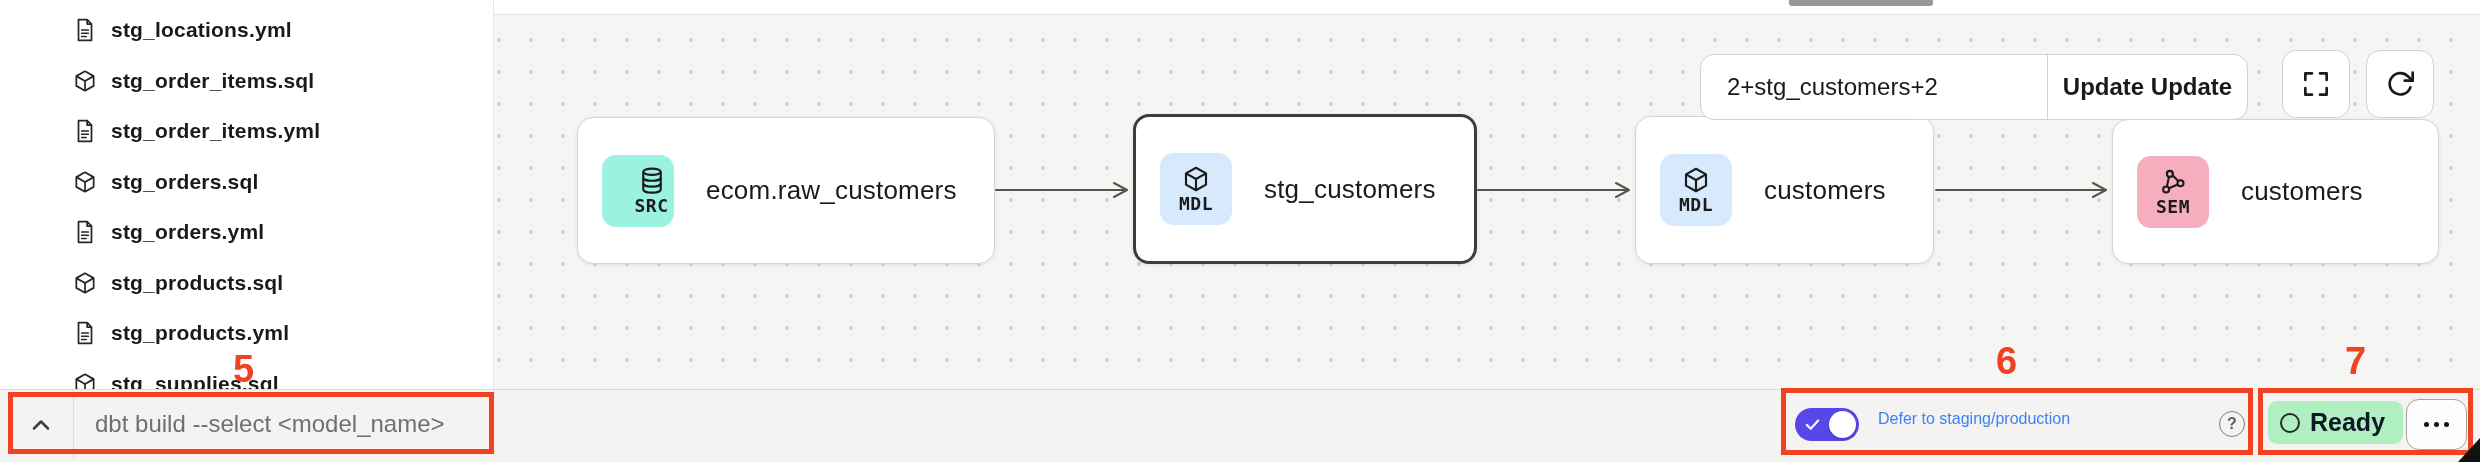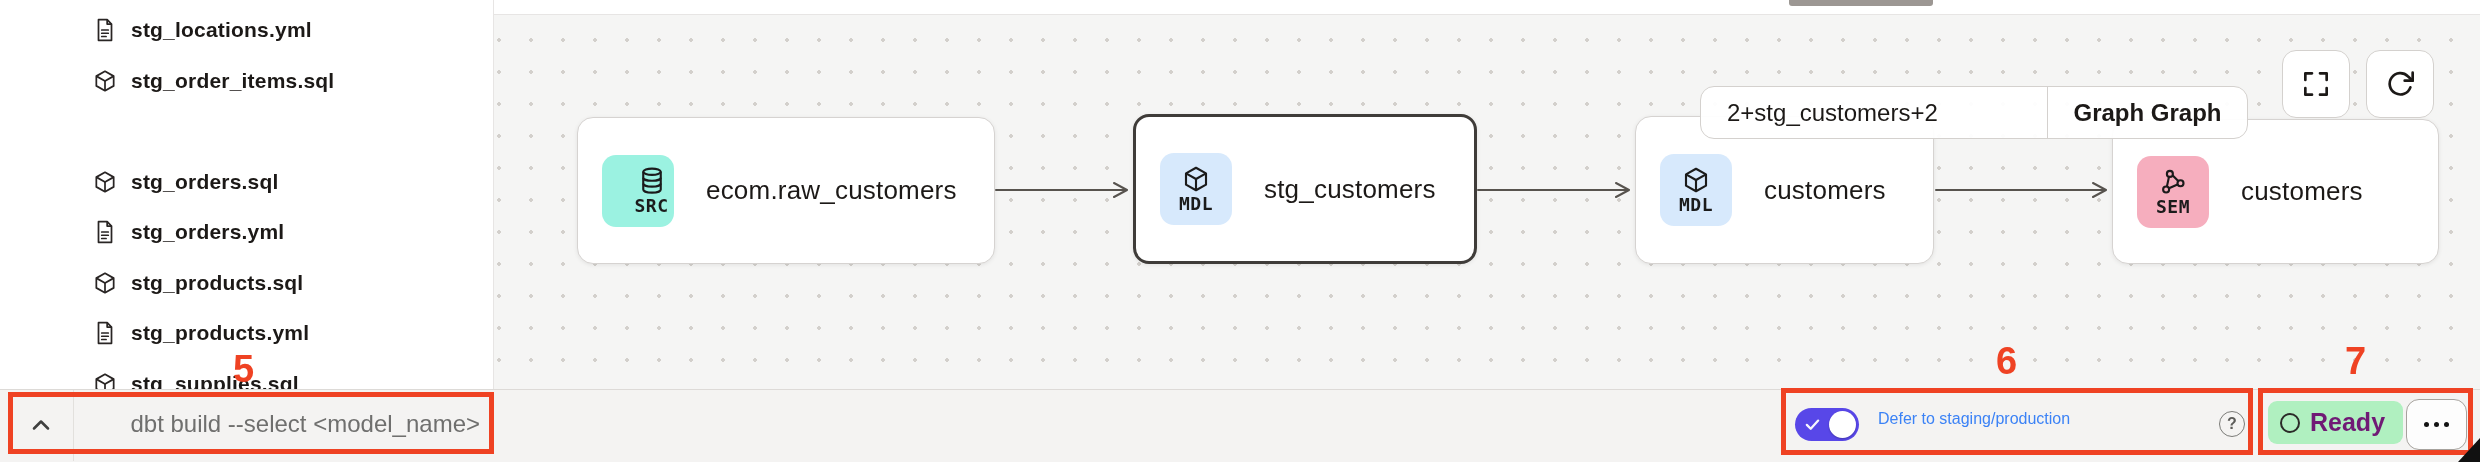--- a/index.html
+++ b/index.html
@@ -1,21 +1,21 @@
 <!DOCTYPE html>
 <html><head>
 <meta charset="utf-8">
 <style>
   * { margin:0; padding:0; box-sizing:border-box; }
   html,body { width:2480px; height:462px; }
   body { position:relative; overflow:hidden; background:#fff; font-family:"Liberation Sans",sans-serif; }
 
   
   .sidebar { position:absolute; left:0; top:0; width:494px; height:389px; background:#fff; border-right:1px solid #E7E5E4; overflow:hidden; z-index:3; }
-  .file-item { position:absolute; left:0; width:100%; height:50px; display:flex; align-items:center; gap:13px; padding-left:92px; cursor:pointer; }
+  .file-item { position:absolute; left:0; width:100%; height:50px; display:flex; align-items:center; gap:13px; padding-left:72px; cursor:pointer; }
   .file-item svg { width:26px; height:26px; color:#292524; flex:none; }
   .file-name { font-size:21px; font-weight:600; color:#1c1917; letter-spacing:.2px; white-space:nowrap; }
 
   
   .canvas-topstrip { position:absolute; left:494px; top:0; width:1986px; height:15px; background:#fff; border-bottom:1px solid #E7E5E4; z-index:1; }
   .hscroll-thumb { position:absolute; left:1789px; top:0; width:144px; height:6px; background:#9C9793; border-radius:0 0 3px 3px; z-index:2; }
   .canvas { position:absolute; left:494px; top:15px; width:1986px; height:374px; background:#F5F5F4;
             background-image:radial-gradient(circle,#D3D0CC 1.7px,transparent 2px);
             background-size:32px 32px; background-position:21px 9px; }
 
@@ -27,52 +27,52 @@
   .node.selected { border:3px solid #3F3C39; }
   .badge { width:72px; height:72px; border-radius:14px; display:flex; flex-direction:column; align-items:center; justify-content:center; flex:none; color:#1b1b1b; }
   .badge svg { width:30px; height:30px; }
   .badge-label { font-family:"DejaVu Sans Mono",monospace; font-size:18px; font-weight:700; letter-spacing:.5px; line-height:1.1; }
   .badge-source   { background:#9BF2E1;padding-left:27px; }
   .badge-model    { background:#D7E9FC; }
   .badge-semantic { background:#F6AEBE; }
   .node-title { font-size:26px; font-weight:500; color:#1c1917; letter-spacing:.2px; white-space:nowrap; }
 
   
-  .graph-toolbar { position:absolute; left:1700px; top:54px; width:548px; height:53px; background:rgba(255,255,255,.95);
-                   border:1.5px solid #D4D1CE; border-radius:14px; display:flex; z-index:5; overflow:hidden;margin-top:32px; }
+  .graph-toolbar { position:absolute; left:1700px; top:54px; width:548px; height:66px; background:rgba(255,255,255,.95);
+                   border:1.5px solid #D4D1CE; border-radius:14px; display:flex; z-index:5; overflow:hidden; }
   .selector-input { flex:1; min-width:0; border:none; background:transparent; outline:none;
                     font-family:inherit; font-size:24px; color:#1c1917; padding:0 12px 0 26px; }
   .update-btn { width:200px; flex:none; border:none; border-left:1.5px solid #D4D1CE; background:transparent;
                 font-family:inherit; font-size:24px; font-weight:700; color:#1c1917; cursor:pointer; }
   .icon-btn { position:absolute; top:50px; width:68px; height:68px; background:#fff; border:1.5px solid #D4D1CE;
               border-radius:14px; display:flex; align-items:center; justify-content:center; z-index:5; cursor:pointer; }
   .icon-btn svg { width:32px; height:32px; color:#1c1917; }
   .btn-expand { left:2282px; }
   .btn-refresh { left:2366px; }
 
   
   .bottom-bar { position:absolute; left:0; top:389px; width:2480px; height:73px; background:#F4F3F2; border-top:1px solid #DDDAD7; z-index:6; }
   .collapse-btn { position:absolute; left:22px; top:406px; width:38px; height:38px; display:flex; align-items:center; justify-content:center; z-index:7; cursor:pointer; background:transparent; border:none; }
   .collapse-btn svg { width:28px; height:28px; color:#3f3f3f; }
   .bar-divider { position:absolute; left:73px; top:390px; width:1px; height:71px; background:#E2E0DD; z-index:7; }
   .command-input { position:absolute; left:95px; top:400px; width:385px; height:48px; border:none; background:transparent;
-                   outline:none; font-family:inherit; font-size:24px; color:#1c1917; z-index:7;text-align:right; }
+                   outline:none; font-family:inherit; font-size:24px; color:#1c1917; z-index:7; }
   .command-input::placeholder { color:#6F6F6E; opacity:1; }
 
   .toggle { position:absolute; left:1795px; top:408px; width:64px; height:33px; border-radius:17px; background:#5847E8; z-index:7; cursor:pointer; }
   .toggle .check { position:absolute; left:9px; top:8px; width:17px; height:17px; color:#fff; opacity:.95; }
   .toggle .knob { position:absolute; right:3px; top:3px; width:27px; height:27px; border-radius:50%; background:#fff; box-shadow:0 1px 2px rgba(0,0,0,.25); }
   .defer-label { position:absolute; left:1878px; top:410px; font-size:16px; color:#3b82f6; z-index:7; white-space:nowrap; }
   .help-icon { position:absolute; left:2219px; top:411px; width:26px; height:26px; border:1.8px solid #7b7b78; border-radius:50%;
                display:flex; align-items:center; justify-content:center; font-size:16px; font-weight:700; color:#5c5c59; z-index:7; }
 
   .status-pill { position:absolute; left:2268px; top:401px; height:43px; padding:0 18px 0 12px; border-radius:9px; background:#B0F0C0;
                  display:flex; align-items:center; gap:10px; z-index:7; }
   .status-circle { width:20px; height:20px; border:2.5px solid #2b2b28; border-radius:50%; }
-  .status-label { font-size:25px; font-weight:600; color:#701a75; }
+  .status-label { font-size:25px; font-weight:600; color:#0f172a; }
   .more-btn { position:absolute; left:2406px; top:399px; width:61px; height:51px; background:#FDFDFD; border:1.5px solid #A6A29D;
               border-radius:13px; display:flex; align-items:center; justify-content:center; gap:5px; z-index:7; cursor:pointer; }
   .more-btn i { width:5px; height:5px; border-radius:50%; background:#141414; }
 
   
   .ann-box { position:absolute; border:5px solid #EF4223; z-index:10; pointer-events:none; }
   .ann-5 { left:8px;    top:392px; width:486px; height:62px; }
   .ann-6 { left:1781px; top:388px; width:472px; height:67px; }
   .ann-7 { left:2258px; top:388px; width:215px; height:67px; }
   .ann-label { position:absolute; color:#EF4223; font-size:38px; font-weight:700; z-index:10; pointer-events:none; }
@@ -96,20 +96,28 @@
     <span class="file-name">stg_locations.yml</span>
   </div>
   <div class="file-item" style="top:56px">
     <svg viewBox="0 0 24 24" fill="none" stroke="currentColor" stroke-width="1.6" stroke-linejoin="round">
         <path d="M12 3 20 7.5v9L12 21 4 16.5v-9z"></path>
         <path d="M4 7.5 12 12l8-4.5"></path>
         <path d="M12 12v9"></path>
       </svg>
     <span class="file-name">stg_order_items.sql</span>
   </div>
+  <div class="file-item" style="top:106px">
+    <svg viewBox="0 0 24 24" fill="none" stroke="currentColor" stroke-width="1.6" stroke-linejoin="round">
+        <path d="M6 2.5h8l4 4V21.5H6z"></path>
+        <path d="M14 2.5V6.5h4"></path>
+        <path d="M9 12h6M9 15h6M9 18h4" stroke-linecap="round"></path>
+      </svg>
+    <span class="file-name">stg_order_items.yml</span>
+  </div>
   <div class="file-item" style="top:157px">
     <svg viewBox="0 0 24 24" fill="none" stroke="currentColor" stroke-width="1.6" stroke-linejoin="round">
         <path d="M12 3 20 7.5v9L12 21 4 16.5v-9z"></path>
         <path d="M4 7.5 12 12l8-4.5"></path>
         <path d="M12 12v9"></path>
       </svg>
     <span class="file-name">stg_orders.sql</span>
   </div>
   <div class="file-item" style="top:258px">
     <svg viewBox="0 0 24 24" fill="none" stroke="currentColor" stroke-width="1.6" stroke-linejoin="round">
@@ -202,21 +210,21 @@
         <circle cx="18" cy="13" r="2.4"></circle>
         <path d="M8.8 7.8 7.1 15.7M11.8 6.8l4.6 4.6M8.8 17 15.6 14"></path>
       </svg>
     <span class="badge-label">SEM</span>
   </div>
   <span class="node-title">customers</span>
 </div>
 
 <div class="graph-toolbar">
   <input class="selector-input" type="text" value="2+stg_customers+2" style="">
-  <button class="update-btn">Graph Graph</button>
+  <button class="update-btn">Update Update</button>
 </div>
 <div class="icon-btn btn-expand">
   <svg viewBox="0 0 24 24" fill="none" stroke="currentColor" stroke-width="2" stroke-linecap="round" stroke-linejoin="round">
       <path d="M4 9V4h5M15 4h5v5M20 15v5h-5M9 20H4v-5"></path>
     </svg>
 </div>
 <div class="icon-btn btn-refresh">
   <svg viewBox="0 0 24 24" fill="none" stroke="currentColor" stroke-width="2" stroke-linecap="round" stroke-linejoin="round">
       <polyline points="21.5 3.5 21.5 9.5 15.5 9.5"></polyline>
       <path d="M19.79 14.5a8 8 0 1 1-1.9-8.36L21.5 9.5"></path>

